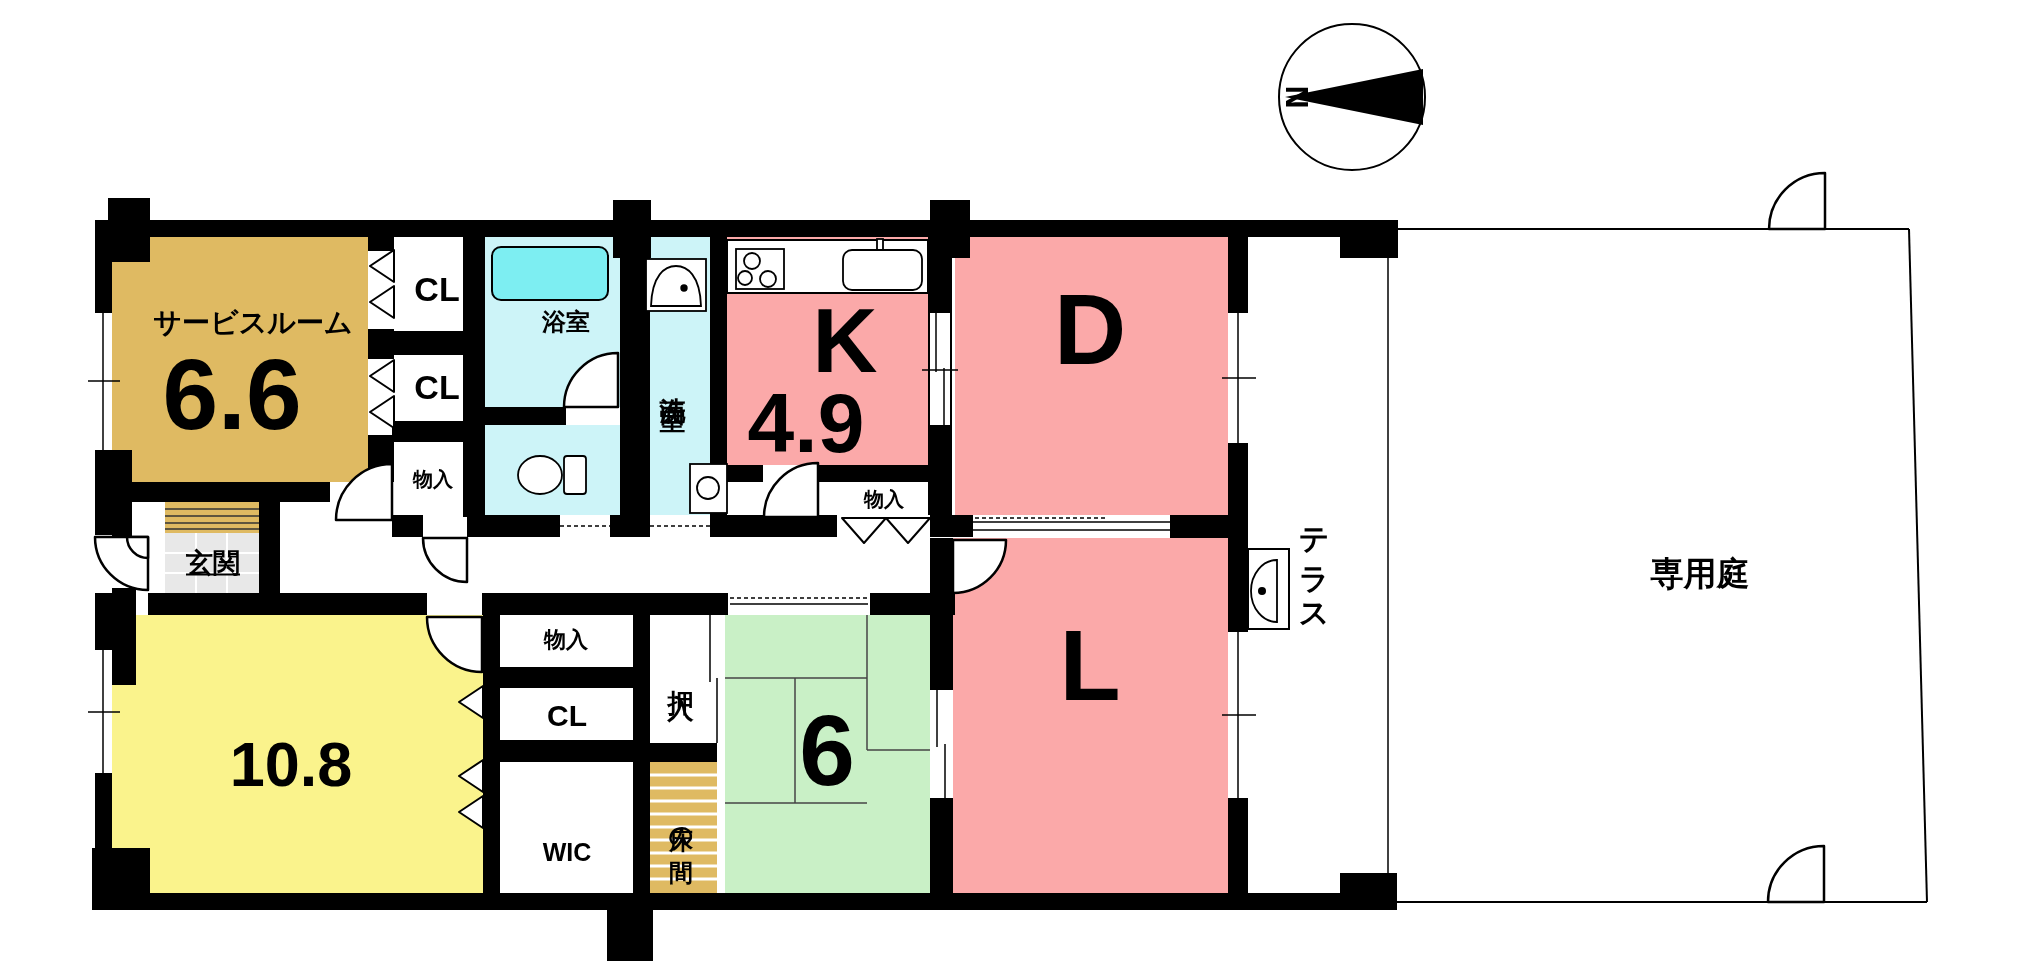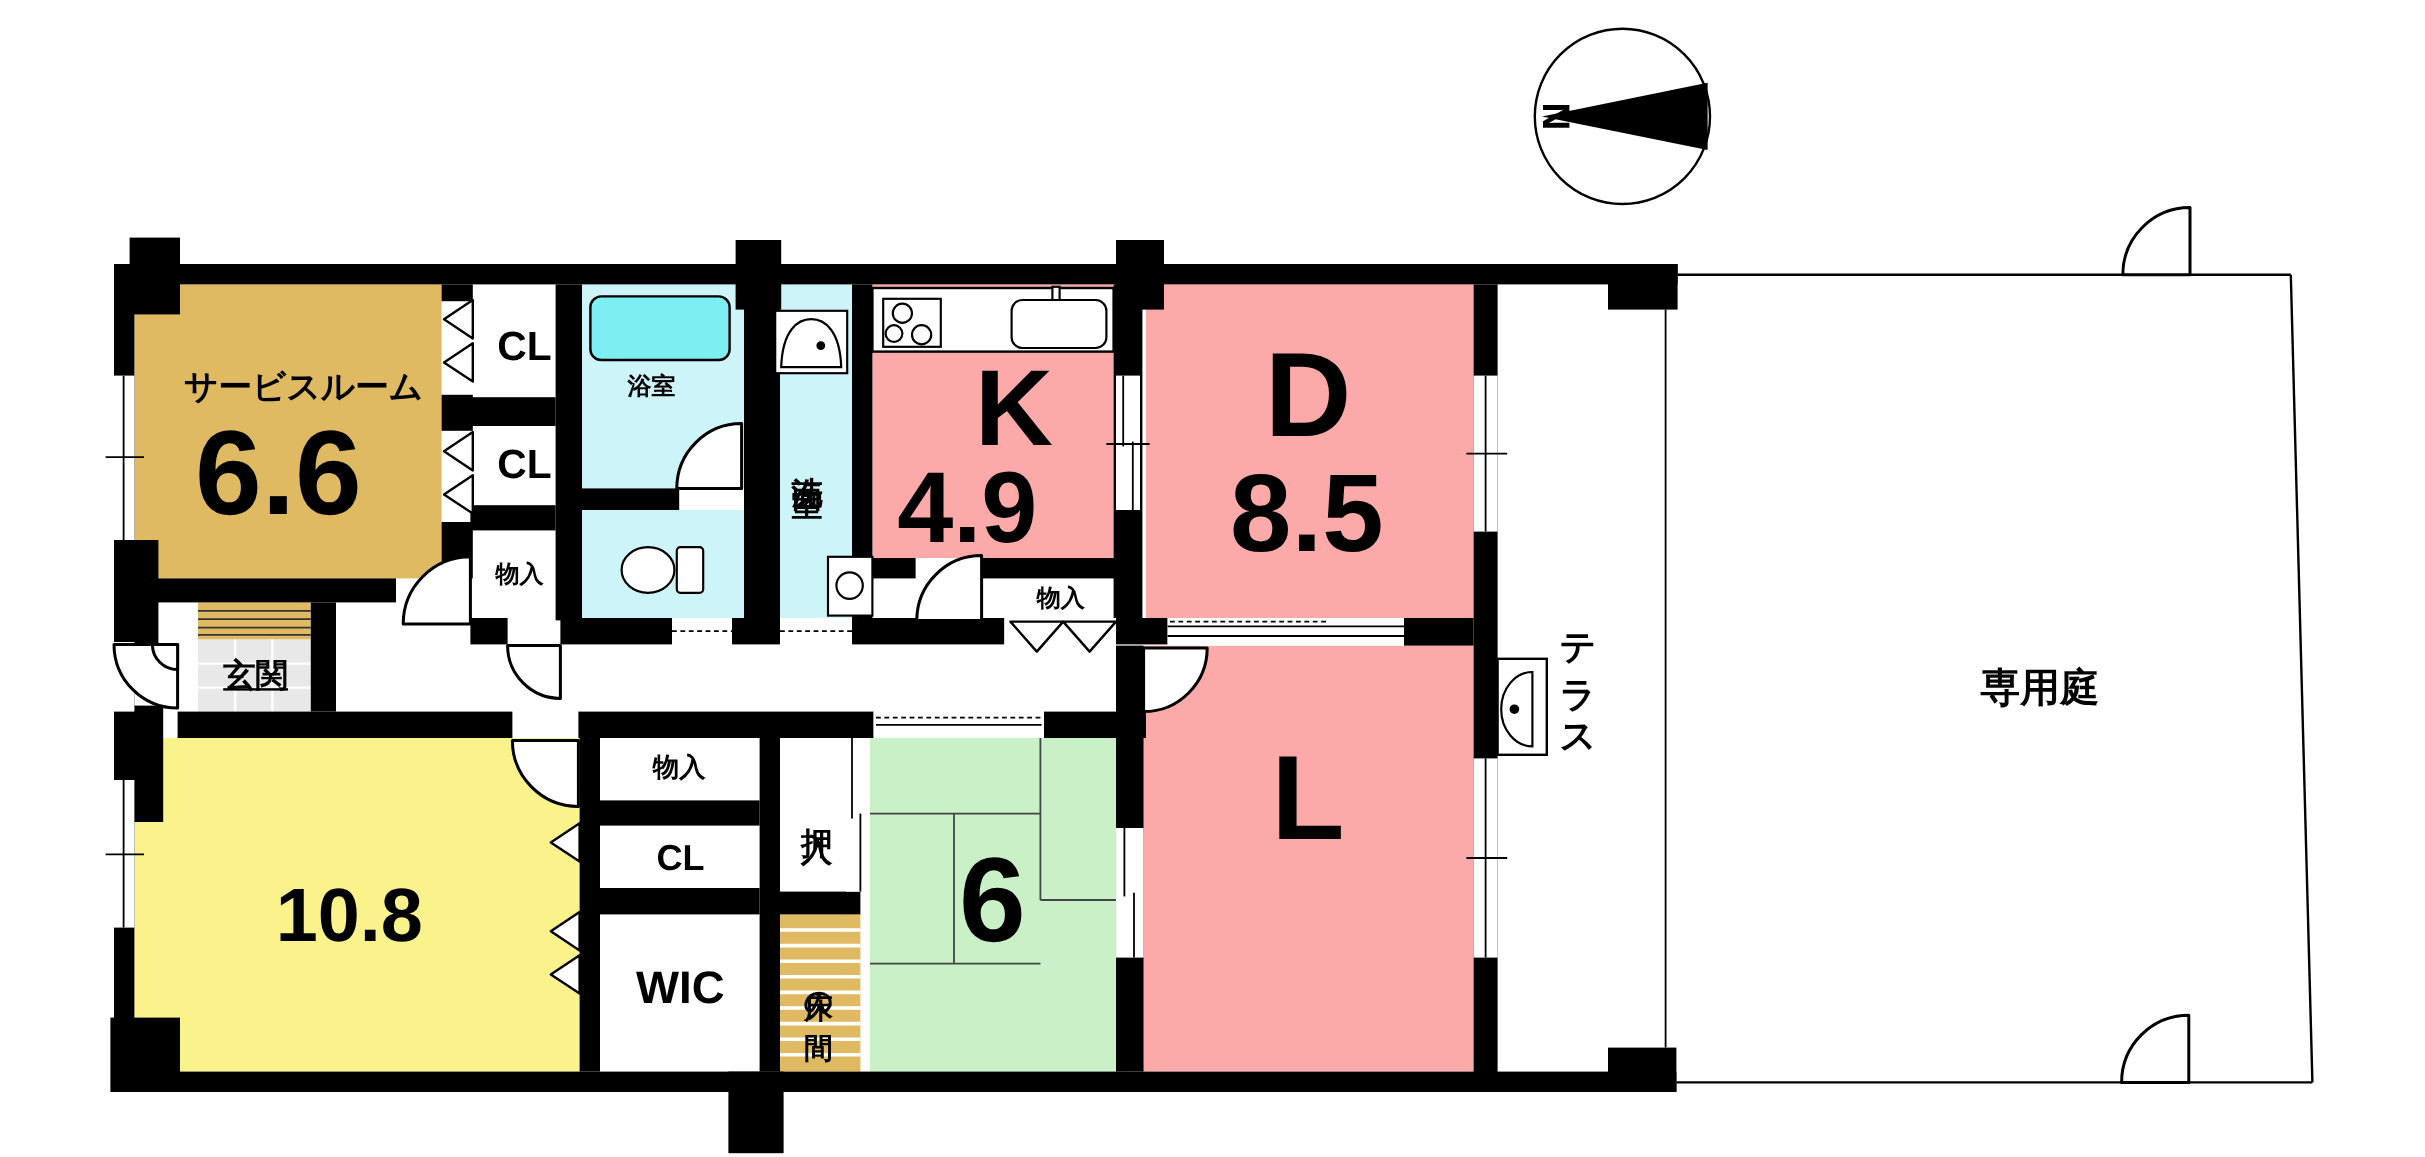--- a/index.html
+++ b/index.html
@@ -250,32 +250,31 @@
       <circle cx="1352" cy="97" r="73" fill="#ffffff" stroke="#000" stroke-width="2"></circle>
       <polygon points="1285,97 1423,69 1423,125" fill="#000"></polygon>
     </g>
   </svg>
 
   <div class="lbl" style="left:253px;top:323px;font-size:28px;">サービスルーム</div>
   <div class="lbl" style="left:232px;top:394px;font-size:100px;">6.6</div>
   <div class="lbl" style="left:437px;top:289px;font-size:34px;">CL</div>
   <div class="lbl" style="left:437px;top:387px;font-size:34px;">CL</div>
   <div class="lbl" style="left:433px;top:479px;font-size:20px;">物入</div>
-  <div class="lbl" style="left:543px;top:322px;font-size:20px;">浴室</div>
+  <div class="lbl" style="left:566px;top:322px;font-size:24px;">浴室</div>
   <div class="lbl vert" style="left:673px;top:383px;font-size:26px;">洗面室</div>
   <div class="lbl" style="left:845px;top:341px;font-size:90px;">K</div>
   <div class="lbl" style="left:806px;top:423px;font-size:84px;">4.9</div>
   <div class="lbl" style="left:1090px;top:329px;font-size:100px;">D</div>
-  <div class="lbl" style="left:1089px;top:428px;font-size:92px;">8.5</div>
   <div class="lbl" style="left:884px;top:499px;font-size:20px;">物入</div>
   <div class="lbl" style="left:213px;top:563px;font-size:27px;text-decoration:underline;">玄関</div>
   <div class="lbl" style="left:291px;top:764px;font-size:63px;">10.8</div>
   <div class="lbl" style="left:566px;top:640px;font-size:22px;">物入</div>
   <div class="lbl" style="left:567px;top:716px;font-size:30px;">CL</div>
-  <div class="lbl" style="left:567px;top:824px;font-size:38px;">WIC</div>
+  <div class="lbl" style="left:567px;top:852px;font-size:25px;">WIC</div>
   <div class="lbl vert" style="left:681px;top:673px;font-size:26px;">押入</div>
   <div class="lbl vert" style="left:681px;top:827px;font-size:24px;">床の間</div>
   <div class="lbl" style="left:827px;top:750px;font-size:100px;">6</div>
   <div class="lbl" style="left:1090px;top:665px;font-size:100px;">L</div>
   <div class="lbl vert" style="left:1314px;top:565px;font-size:30px;">テラス</div>
   <div class="lbl" style="left:1657px;top:573px;font-size:33px;margin-left:43px;">専用庭</div>
   <div class="lbl rot90" style="left:1297px;top:97px;font-size:32px;font-weight:700;">N</div>
 </div>
 
 </body></html>

